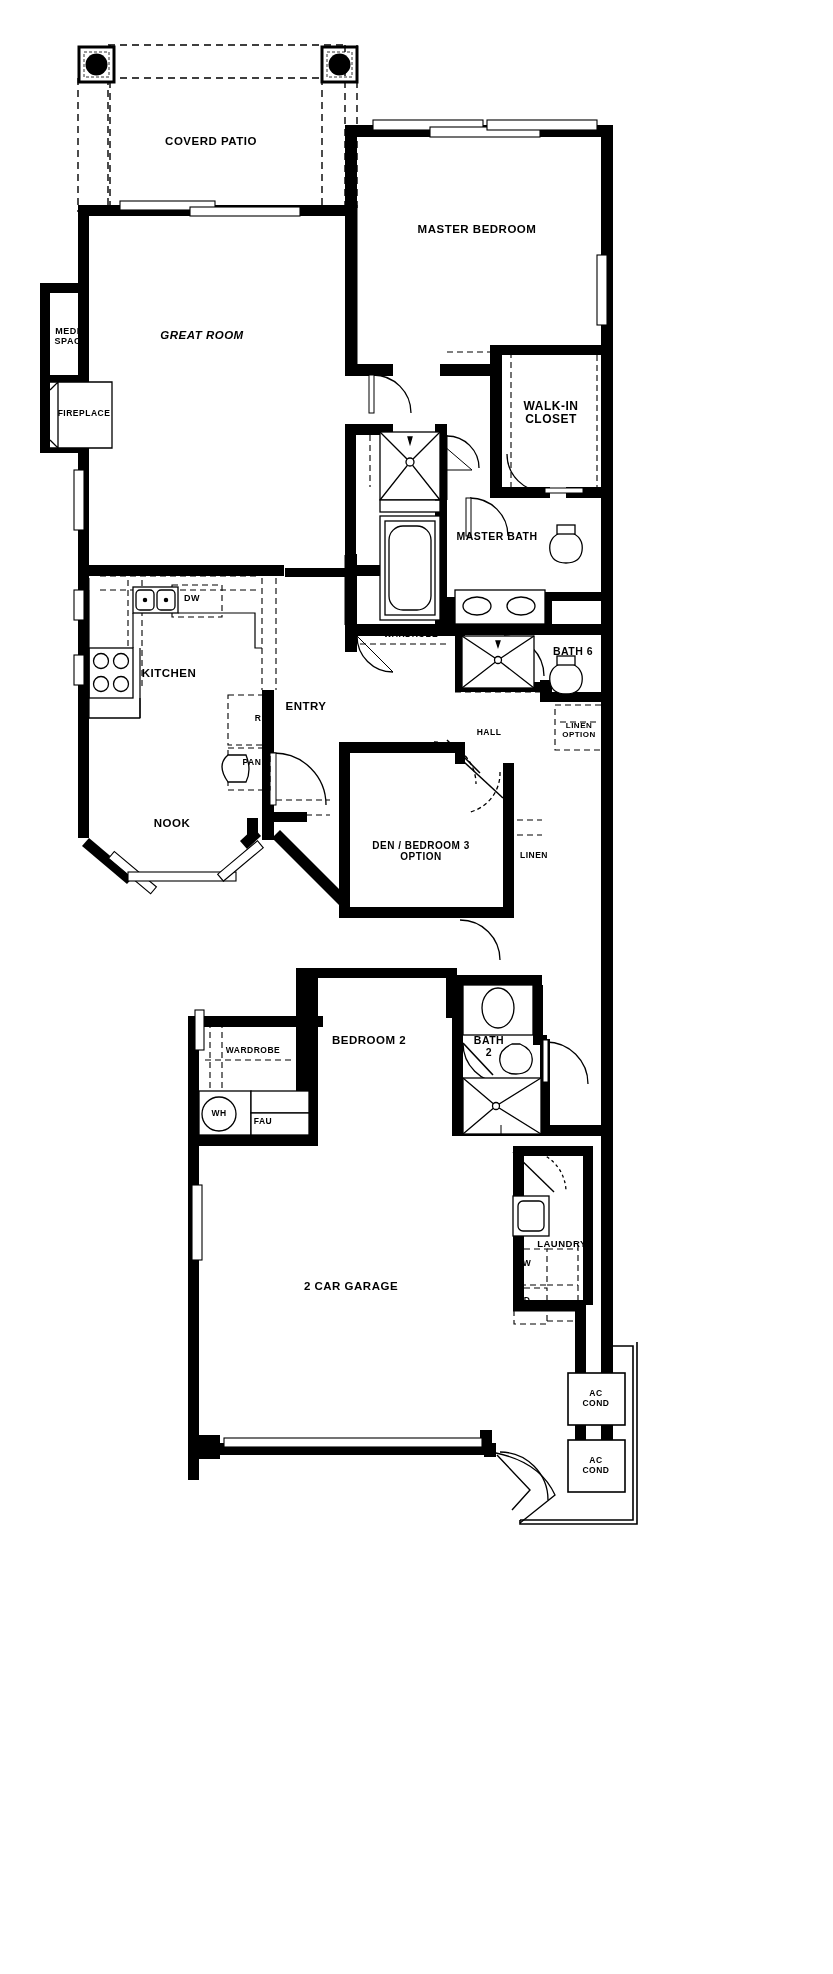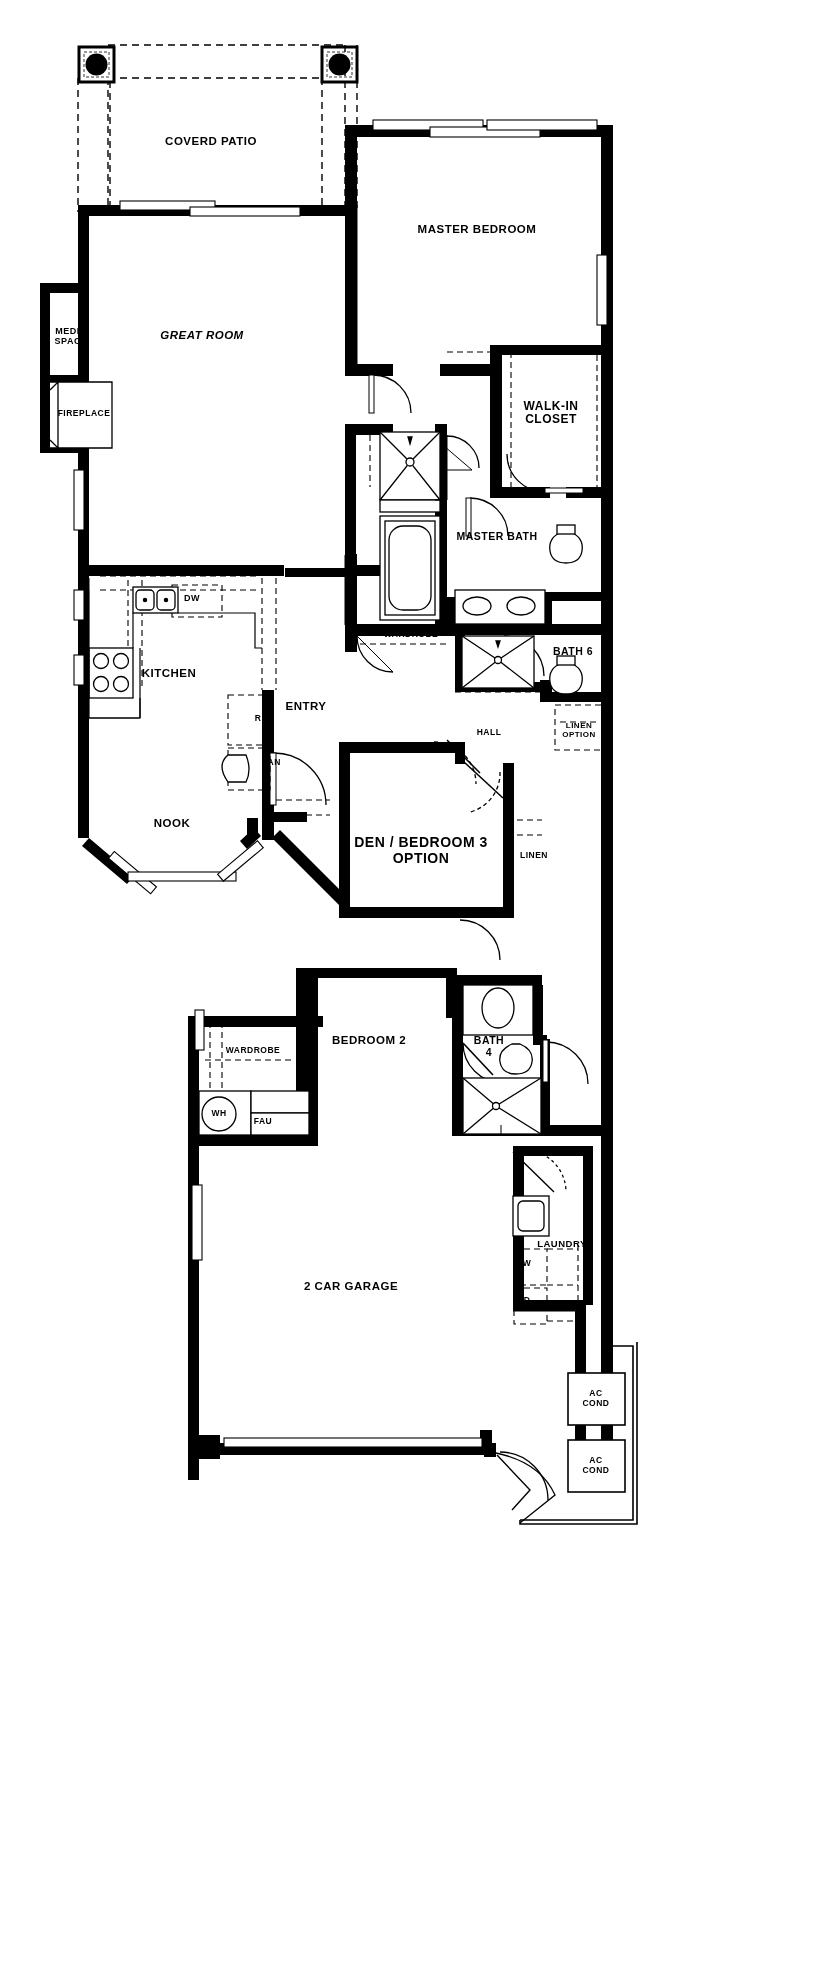--- a/index.html
+++ b/index.html
@@ -440,29 +440,29 @@
       <div class="lbl" style="left: 497px; top: 537px; font-size: 10.5px;">MASTER BATH</div>
       <div class="lbl" style="left: 192px; top: 598px; font-size: 9px;">DW</div>
       <div class="lbl" style="left: 411px; top: 635px; font-size: 8.5px;">WARDROBE</div>
       <div class="lbl" style="left: 573px; top: 652px; font-size: 10.5px;">BATH 6</div>
       <div class="lbl" style="left: 169px; top: 673px; font-size: 11.5px;">KITCHEN</div>
       <div class="lbl" style="left: 306px; top: 706px; font-size: 11.5px;">ENTRY</div>
       <div class="lbl" style="left: 246px; top: 719px; font-size: 8.5px; padding-left: 36px;">REF</div>
       <div class="lbl" style="left: 489px; top: 733px; font-size: 8.5px;">HALL</div>
       <div class="lbl" style="left: 579px; top: 731px; font-size: 8px;">LINEN
 OPTION</div>
-      <div class="lbl" style="left: 252px; top: 763px; font-size: 8.5px; padding-left: 39px;">PAN</div>
+      <div class="lbl" style="left: 252px; top: 763px; font-size: 8.5px;">PAN</div>
       <div class="lbl" style="left: 172px; top: 823px; font-size: 11.5px;">NOOK</div>
-      <div class="lbl" style="left: 421px; top: 851px; font-size: 14px;">DEN / BEDROOM 3
+      <div class="lbl" style="left: 421px; top: 851px; font-size: 10px;">DEN / BEDROOM 3
 OPTION</div>
       <div class="lbl" style="left: 534px; top: 856px; font-size: 8.5px;">LINEN</div>
       <div class="lbl" style="left: 369px; top: 1040px; font-size: 11.5px;">BEDROOM 2</div>
       <div class="lbl" style="left: 253px; top: 1051px; font-size: 8.5px;">WARDROBE</div>
       <div class="lbl" style="left: 489px; top: 1047px; font-size: 10.5px;">BATH
-4</div>
+2</div>
       <div class="lbl" style="left: 219px; top: 1114px; font-size: 8.5px;">WH</div>
       <div class="lbl" style="left: 263px; top: 1122px; font-size: 8.5px;">FAU</div>
       <div class="lbl" style="left: 562px; top: 1244px; font-size: 9.5px; text-align: right;">LAUNDRY</div>
       <div class="lbl" style="left: 527px; top: 1264px; font-size: 8.5px;">W</div>
       <div class="lbl" style="left: 351px; top: 1286px; font-size: 11.5px;">2 CAR GARAGE</div>
       <div class="lbl" style="left: 527px; top: 1301px; font-size: 8.5px;">D</div>
       <div class="lbl" style="left: 596px; top: 1399px; font-size: 8.5px;">AC
 COND</div>
       <div class="lbl" style="left: 596px; top: 1466px; font-size: 8.5px;">AC
 COND</div>

